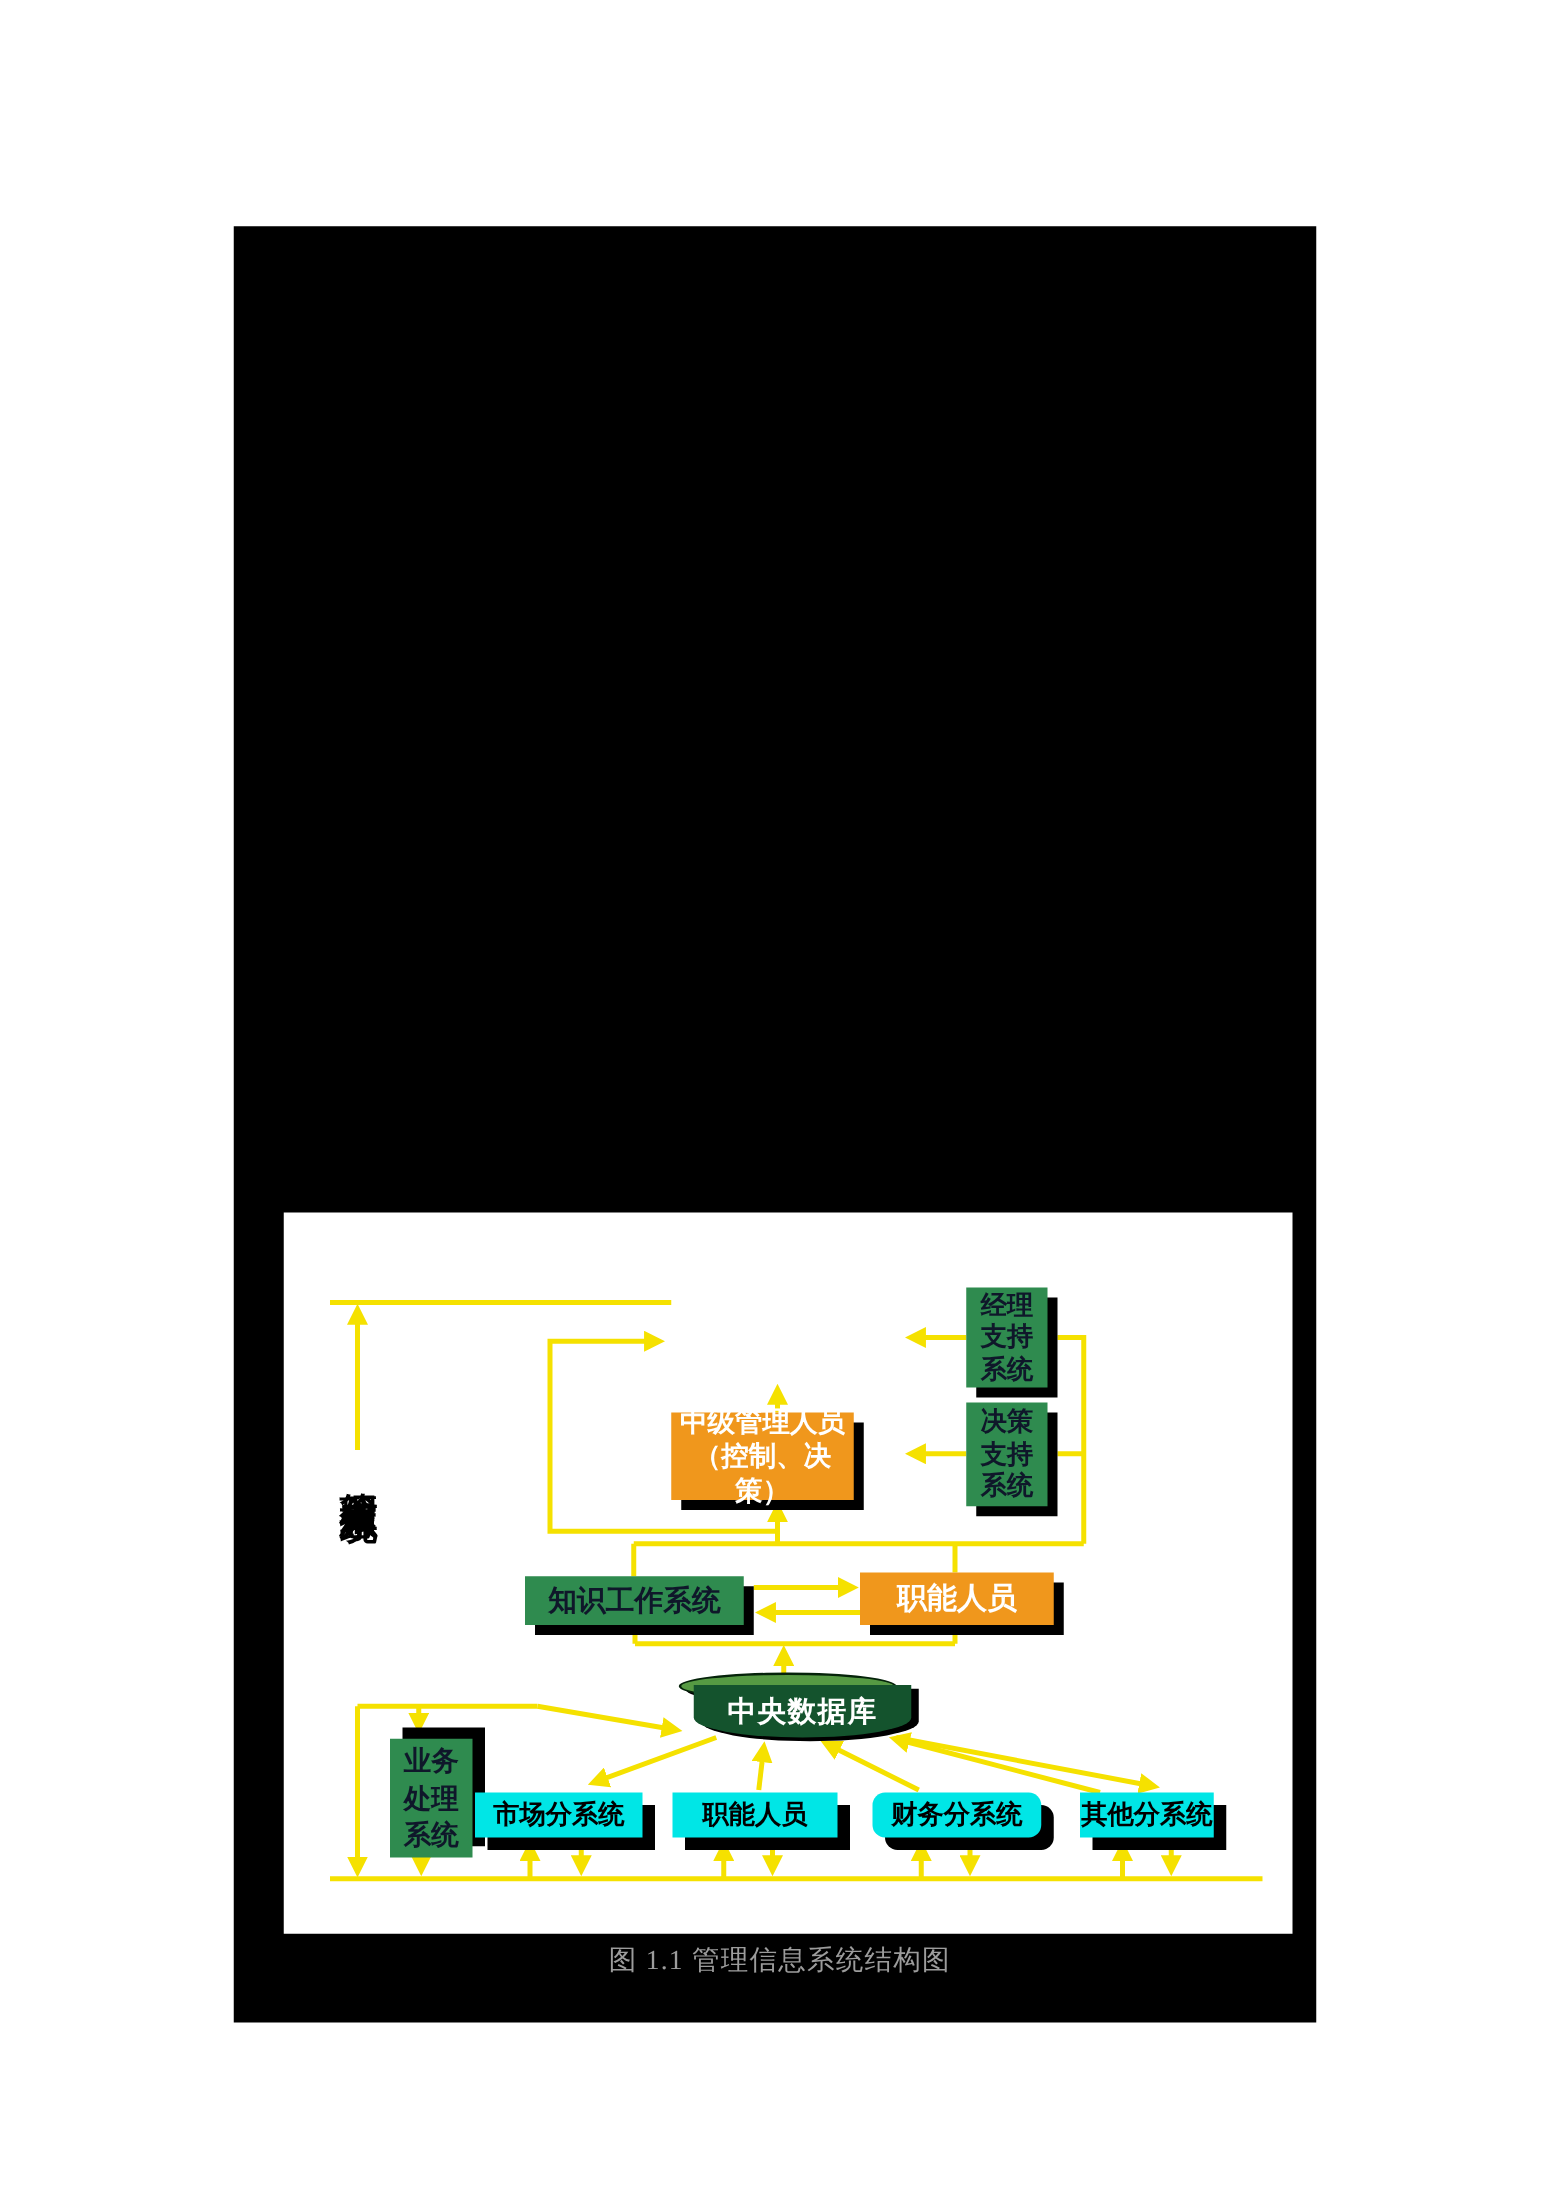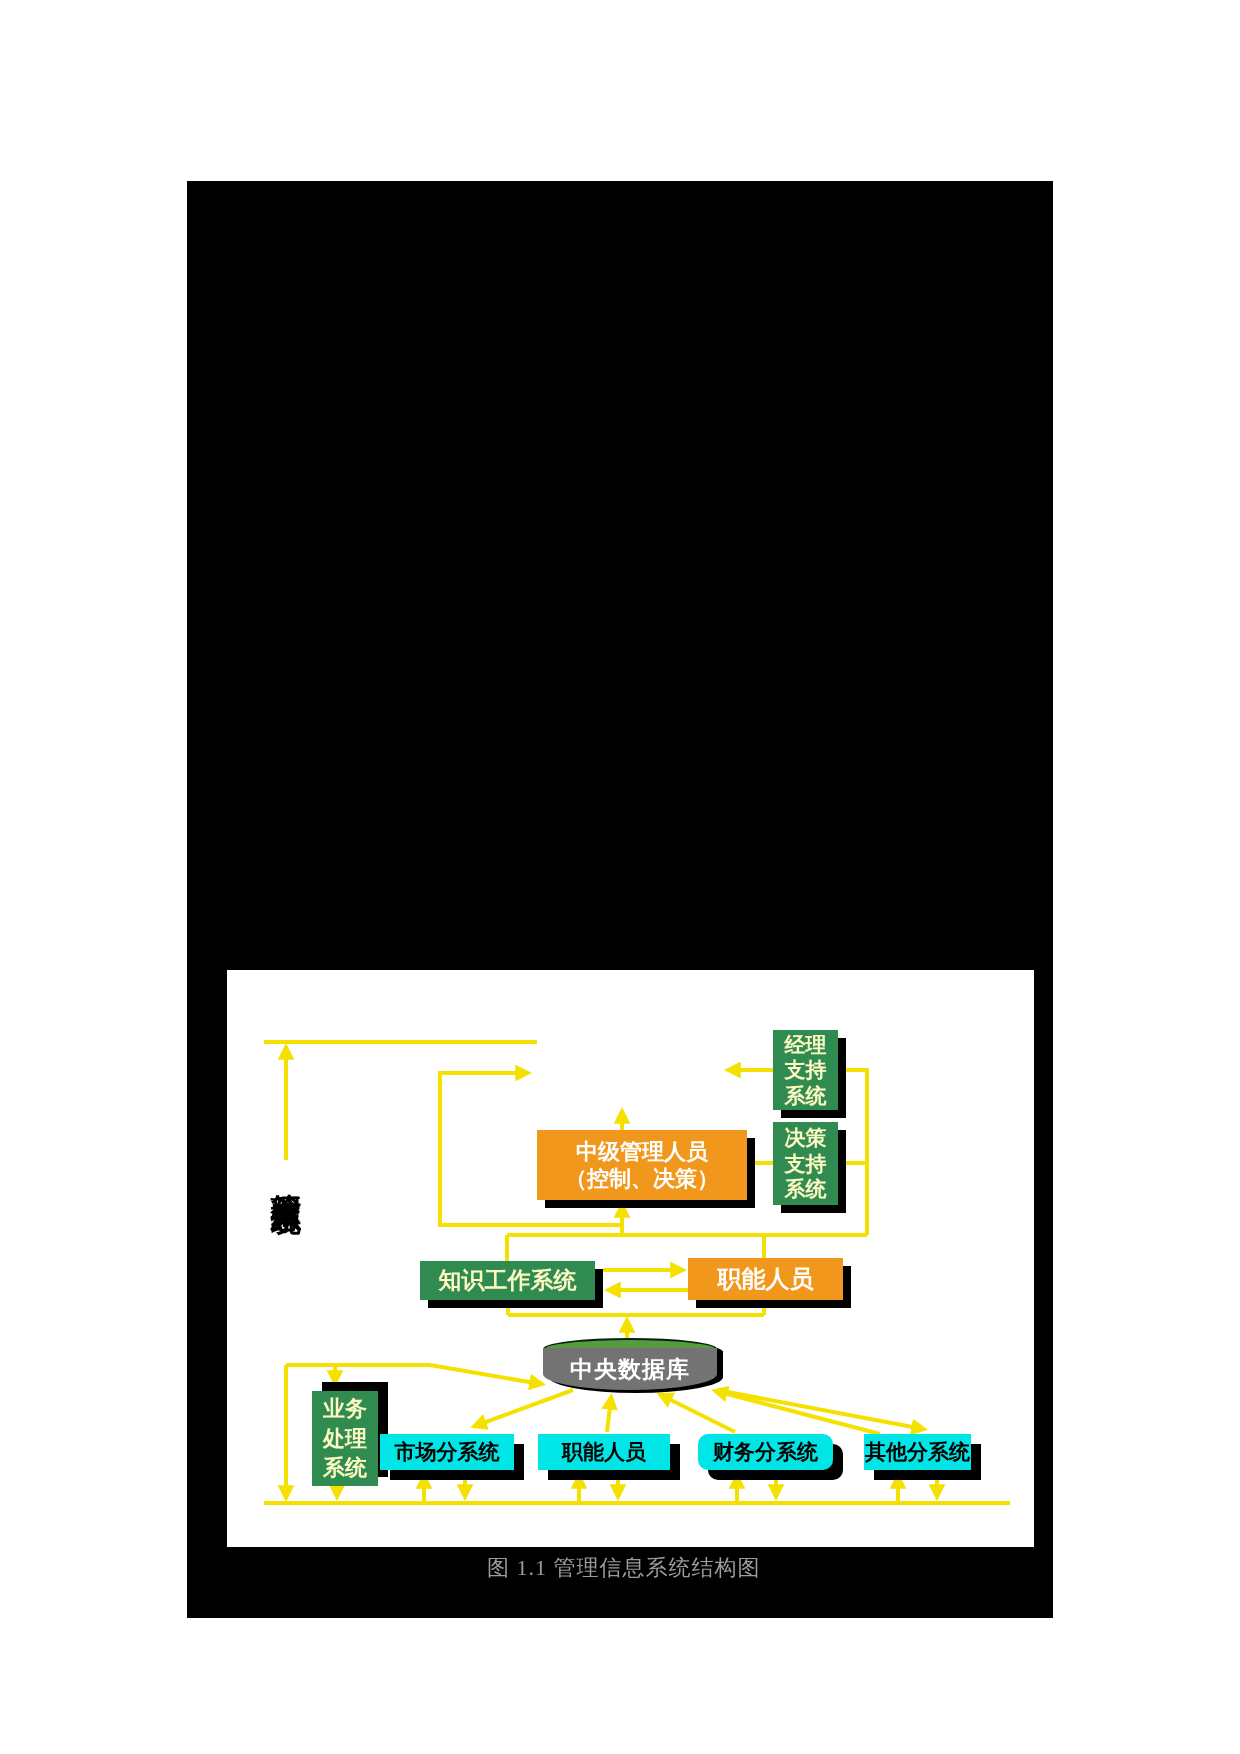--- a/index.html
+++ b/index.html
@@ -9,38 +9,38 @@
   .panel{position:absolute;left:40px;top:789px;width:807px;height:577px;background:#ffffff;}
   .connectors{position:absolute;left:0;top:0;width:807px;height:577px;}
   .caption{position:absolute;left:300px;top:1372px;color:#9c9c9c;font-size:22px;
            font-family:"Liberation Serif", serif;letter-spacing:1px;white-space:nowrap;}
   .side-label{position:absolute;left:38px;top:200px;height:198px;writing-mode:vertical-rl;
               text-orientation:upright;font-weight:bold;font-size:30px;color:#000;
               letter-spacing:2px;font-family:"Liberation Serif", serif;}
   .bx{position:absolute;display:flex;flex-direction:column;align-items:center;justify-content:center;
       text-align:center;font-weight:bold;line-height:1.25;}
   .orange{background:#F0971C;color:#ffffff;box-shadow:8px 8px 0 #000000;}
-  .green{background:#2F8B4F;color:#fef9c3;box-shadow:8px 8px 0 #000000;}
+  .green{background:#2F8B4F;color:#0f172a;box-shadow:8px 8px 0 #000000;}
   .cyan{background:#00E6E6;color:#000000;box-shadow:10px 10px 0 #000000;}
   .senior{left:310px;top:68px;width:178px;height:69px;font-size:22px;}
-  .middle{left:310px;top:160px;width:210px;height:70px;font-size:22px;}
+  .middle{left:310px;top:160px;width:146px;height:70px;font-size:22px;}
   .ess{left:546px;top:60px;width:65px;height:80px;font-size:21px;line-height:1.22;}
   .dss{left:546px;top:152px;width:65px;height:83px;font-size:21px;line-height:1.22;}
   .kws{left:193px;top:291px;width:175px;height:39px;font-size:23px;}
   .staff{left:461px;top:288px;width:155px;height:42px;font-size:24px;justify-content:center;}
   .tps{left:85px;top:421px;width:66px;height:95px;font-size:22px;line-height:1.35;
        box-shadow:10px -9px 0 #000000;}
   .market{left:153px;top:464px;width:134px;height:36px;font-size:21px;}
   .prod{left:311px;top:464px;width:132px;height:36px;font-size:21px;}
   .fin{left:471px;top:464px;width:135px;height:36px;font-size:21px;border-radius:10px;}
   .other{left:637px;top:464px;width:107px;height:36px;font-size:21px;}
   .cyl{position:absolute;left:316px;top:368px;width:174px;height:52px;}
   .cyl-top{position:absolute;left:0;top:0;width:174px;height:22px;background:#569A43;
            border:2px solid #05230a;border-radius:50%;box-sizing:border-box;box-shadow:6px 3px 0 #000;}
-  .cyl-body{position:absolute;left:0;top:10px;width:174px;height:42px;background:#737373;
+  .cyl-body{position:absolute;left:12px;top:10px;width:174px;height:42px;background:#14532d;
             border-radius:0 0 50% 50% / 0 0 16px 16px;box-shadow:6px 3px 0 #000;
             display:flex;align-items:center;justify-content:center;}
   .cyl-body span{color:#ffffff;font-weight:bold;font-size:23px;letter-spacing:1px;}
 </style>
 </head>
 <body>
 
 <div class="page">
   <div class="black-area">
 

